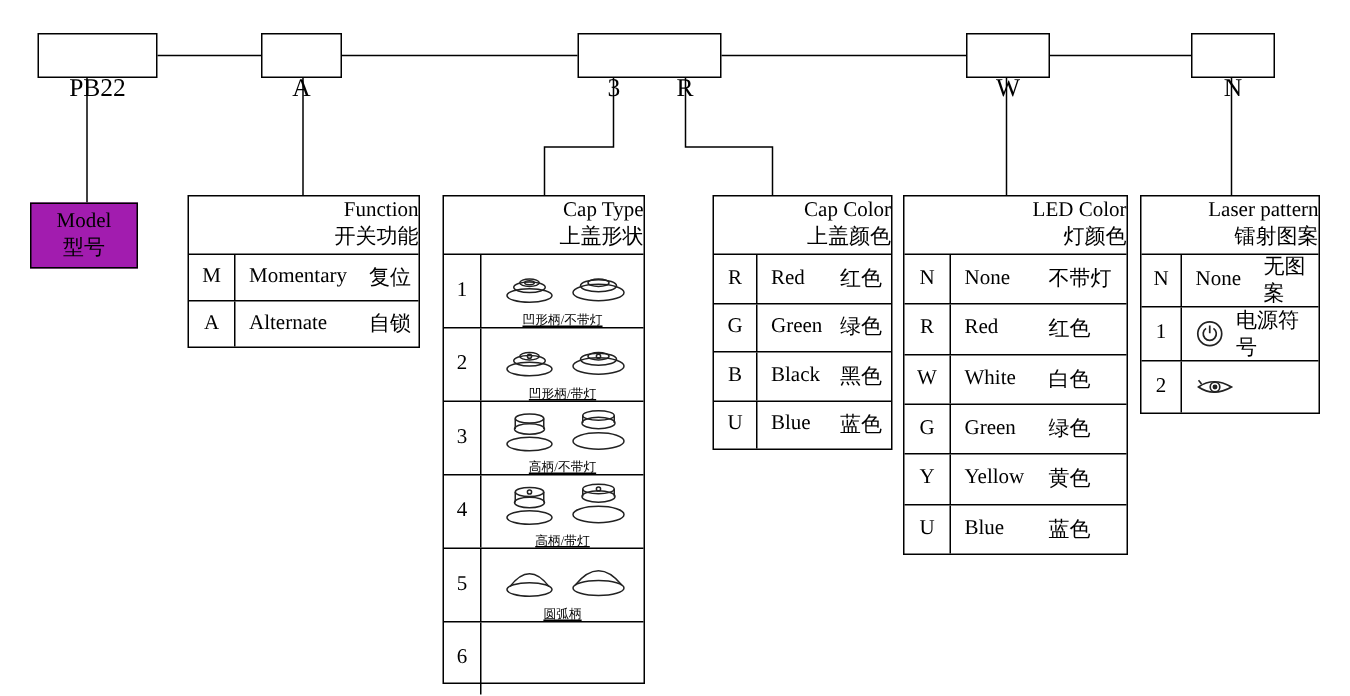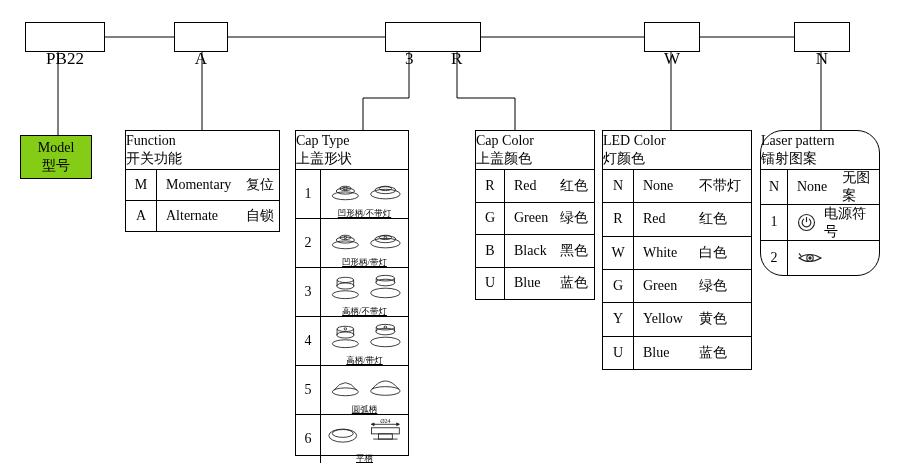--- a/index.html
+++ b/index.html
@@ -4,29 +4,29 @@
 <style>
   html,body{margin:0;padding:0;background:#fff;}
   #canvas{position:relative;width:900px;height:464px;background:#fff;overflow:hidden;
           font-family:"Liberation Serif","DejaVu Serif",serif;color:#000;}
   svg.connectors{position:absolute;left:0;top:0;z-index:0;}
   .code-box{position:absolute;top:22px;height:30px;border:1px solid #000;background:#fff;z-index:2;
             display:flex;align-items:stretch;justify-content:center;font-size:17px;box-sizing:border-box;}
   .code-box .cell{flex:1;display:flex;align-items:center;justify-content:center;margin-top:36px;}
   .code-box .cell + .cell{border-left:1px solid #000;}
   .tbl{position:absolute;border:1px solid #000;background:#fff;z-index:2;display:flex;flex-direction:column;box-sizing:border-box;}
-  .tbl-header{border-bottom:1px solid #000;display:flex;flex-direction:column;align-items:flex-start;justify-content:center;
+  .tbl-header{border-bottom:1px solid #000;display:flex;flex-direction:column;align-items:flex-end;justify-content:center;
               font-size:14px;line-height:1.3;flex:0 0 38px;}
   .tbl-row{display:flex;flex:1;border-bottom:1px solid #000;align-items:stretch;font-size:14px;min-height:0;}
   .tbl-row:last-child{border-bottom:none;}
   .code-cell{display:flex;align-items:center;justify-content:center;border-right:1px solid #000;flex:0 0 auto;}
   .label-cell{display:flex;align-items:center;padding-left:9px;flex:1;min-width:0;}
   .en{display:inline-block;}
   .w80{width:80px;} .w52{width:52px;} .w56{width:56px;} .w46{width:46px;}
-  .model-box{position:absolute;left:20px;top:135px;width:72px;height:44px;border:1px solid #000;background:#84cc16;z-index:2;
+  .model-box{position:absolute;left:20px;top:135px;width:72px;height:44px;border:1px solid #000;background:#a21caf;z-index:2;
              display:flex;flex-direction:column;align-items:center;justify-content:center;font-size:14px;line-height:1.3;box-sizing:border-box;}
   .cap-row{flex:0 0 48px;}
   .draw-cell{position:relative;flex:1;display:flex;align-items:flex-start;justify-content:center;min-width:0;}
   .caption{position:absolute;left:0;right:0;bottom:1px;text-align:center;font-size:8.5px;line-height:1;text-decoration:underline;}
   .icon-wrap{display:flex;align-items:center;margin-right:8px;}
   svg{display:block;}
 </style>
 </head>
 <body>
 
@@ -80,21 +80,21 @@
     </div>
     <div class="tbl-row">
       <div class="code-cell" style="width:30px;">A</div>
       <div class="label-cell">
         <span class="en w80">Alternate</span>
         <span>自锁</span>
       </div>
     </div>
   </div>
 
-  <div class="tbl" style="left:295px;top:130px;width:114px;height:326px;">
+  <div class="tbl" style="left:295px;top:130px;width:135px;height:326px;">
     <div class="tbl-header">
       <span>Cap Type</span>
       <span>上盖形状</span>
     </div>
 
     <div class="tbl-row cap-row">
       <div class="code-cell" style="width:24px;">1</div>
       <div class="draw-cell">
         <svg width="100" height="36" viewBox="0 0 100 36">
           <g fill="none" stroke="#222" stroke-width="1">
@@ -184,36 +184,20 @@
             <ellipse cx="74" cy="26" rx="17" ry="5"></ellipse>
               <path d="M58.5 24 Q74 5 89.5 24"></path>
           </g>
         </svg>
         <div class="caption">圆弧柄</div>
       </div>
     </div>
 
     <div class="tbl-row cap-row">
       <div class="code-cell" style="width:24px;">6</div>
-      <div class="draw-cell">
-        <svg width="100" height="36" viewBox="0 0 100 36">
-          <g fill="none" stroke="#222" stroke-width="1">
-            <ellipse cx="25" cy="21" rx="16" ry="7.5"></ellipse>
-              <ellipse cx="25" cy="18.5" rx="12" ry="4.5"></ellipse>
-            <line x1="58" y1="8" x2="90" y2="8"></line>
-            <path d="M58 8 l3 -1.5 v3 z" fill="#222"></path>
-              <path d="M90 8 l-3 -1.5 v3 z" fill="#222"></path>
-            <rect x="58" y="12" width="32" height="7"></rect>
-            <rect x="66" y="19" width="16" height="6"></rect>
-            <line x1="60" y1="25" x2="88" y2="25"></line>
-          </g>
-          <text x="74" y="6" font-size="7" text-anchor="middle" fill="#222">Ø24</text>
-        </svg>
-        <div class="caption">平柄</div>
-      </div>
     </div>
   </div>
 
   <div class="tbl" style="left:455px;top:130px;width:120px;height:170px;margin-left:20px;">
     <div class="tbl-header">
       <span>Cap Color</span>
       <span>上盖颜色</span>
     </div>
     <div class="tbl-row">
       <div class="code-cell" style="width:28px;">R</div>
@@ -287,21 +271,21 @@
     </div>
     <div class="tbl-row">
       <div class="code-cell" style="width:30px;">U</div>
       <div class="label-cell">
         <span class="en w56">Blue</span>
         <span>蓝色</span>
       </div>
     </div>
   </div>
 
-  <div class="tbl" style="left:760px;top:130px;width:120px;height:146px;border-radius:23px;">
+  <div class="tbl" style="left:760px;top:130px;width:120px;height:146px;">
     <div class="tbl-header">
       <span>Laser pattern</span>
       <span>镭射图案</span>
     </div>
     <div class="tbl-row">
       <div class="code-cell" style="width:26px;">N</div>
       <div class="label-cell">
         <span class="en w52">None</span>
         <span>无图案</span>
       </div>

